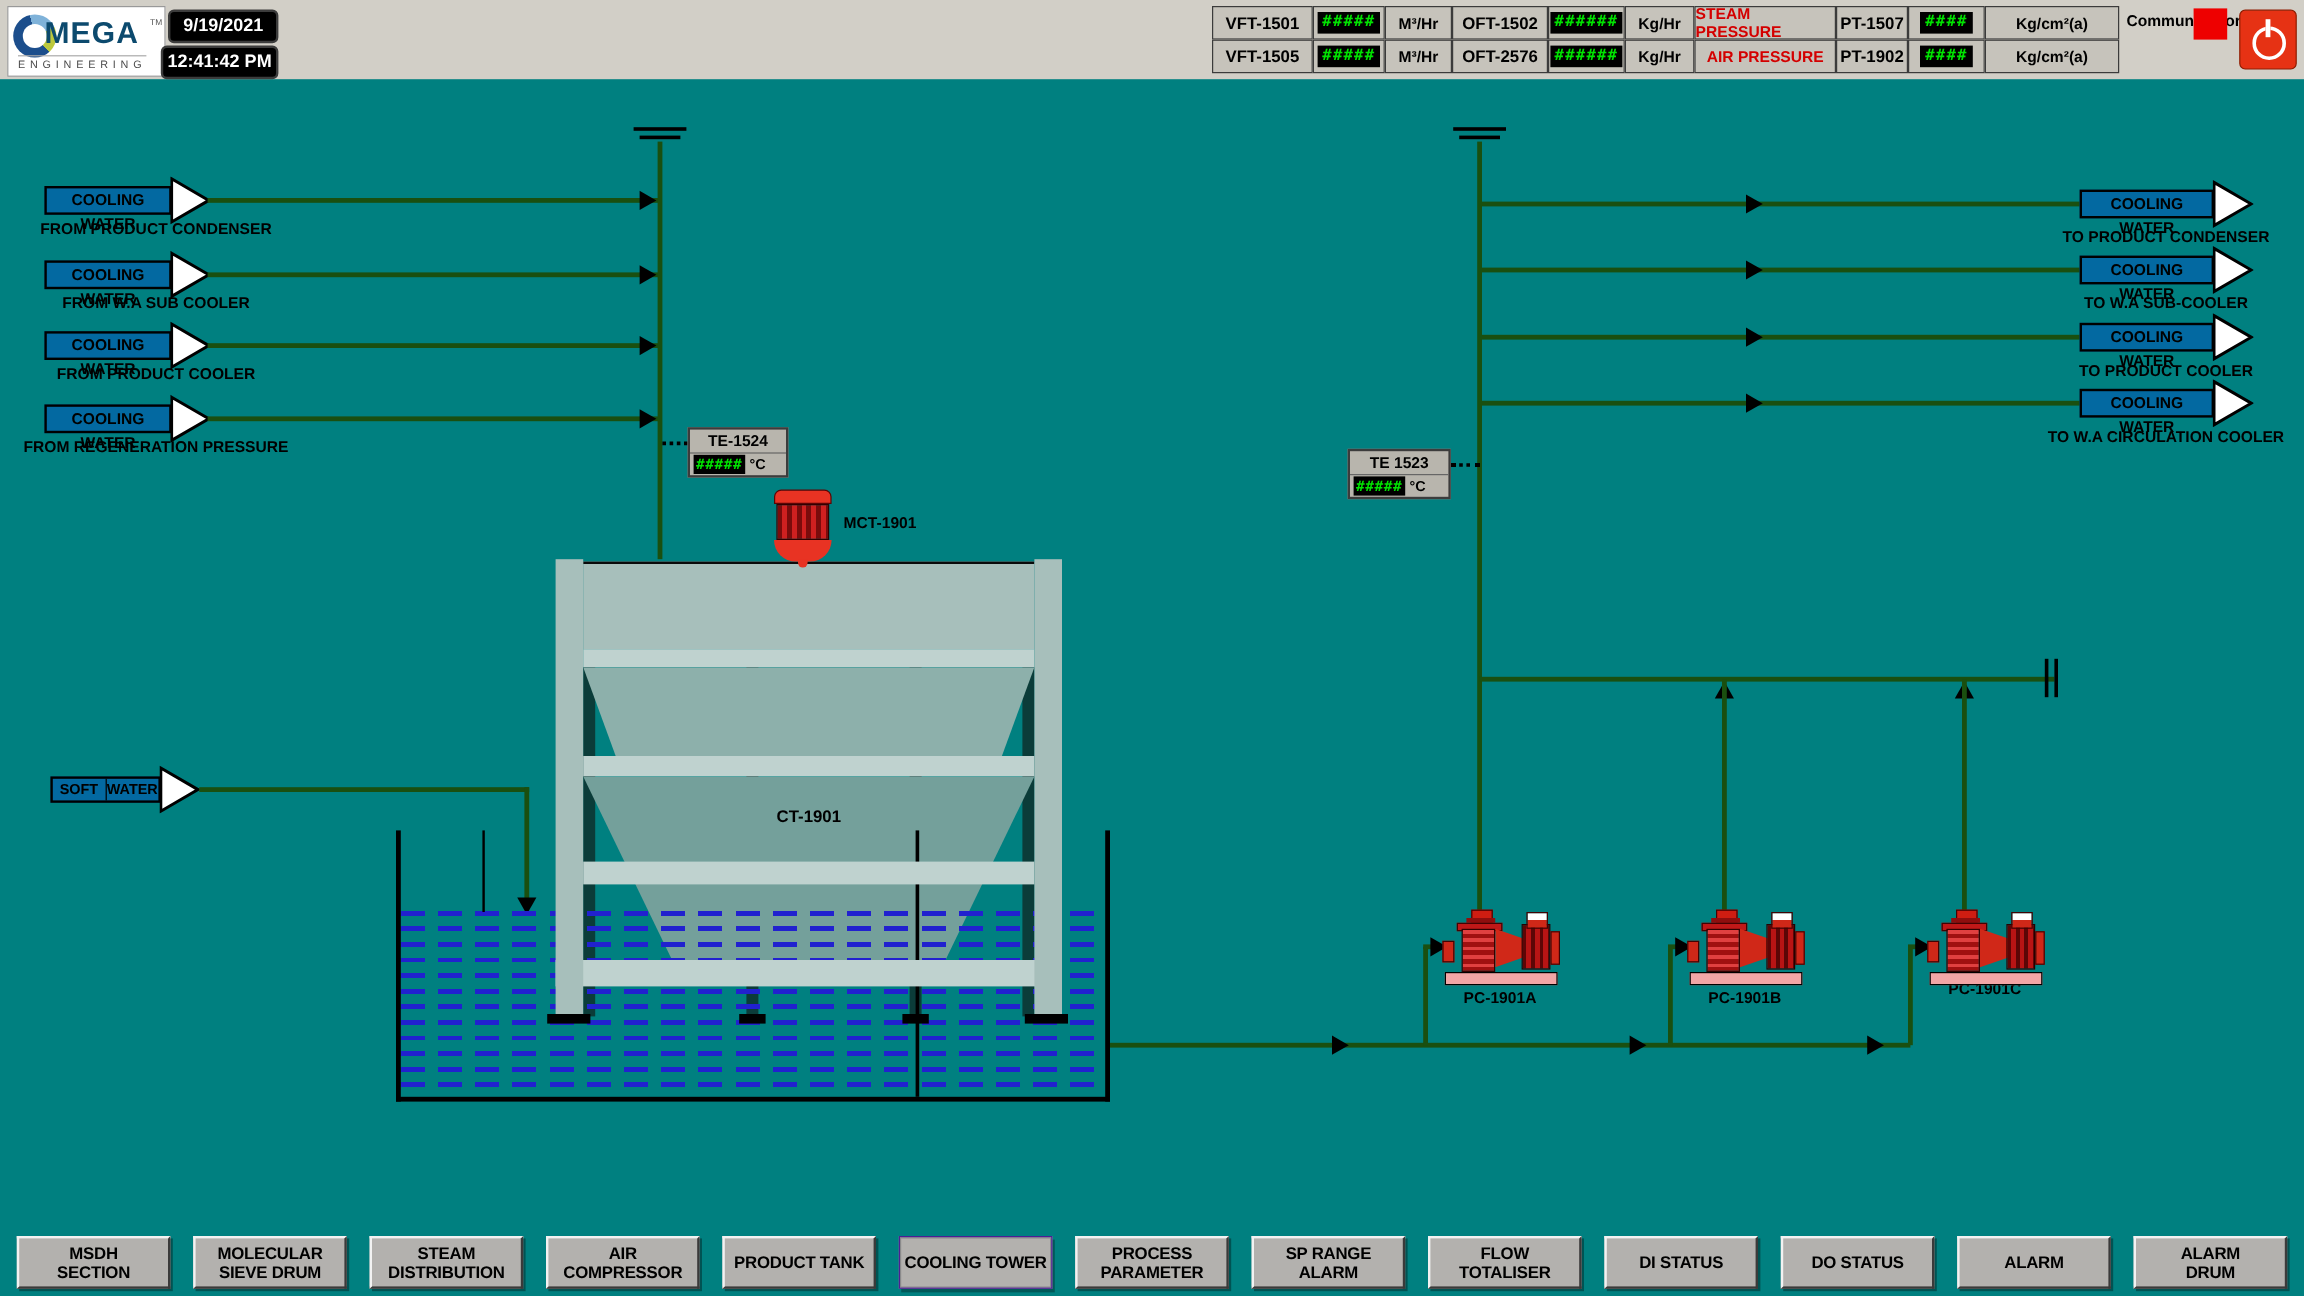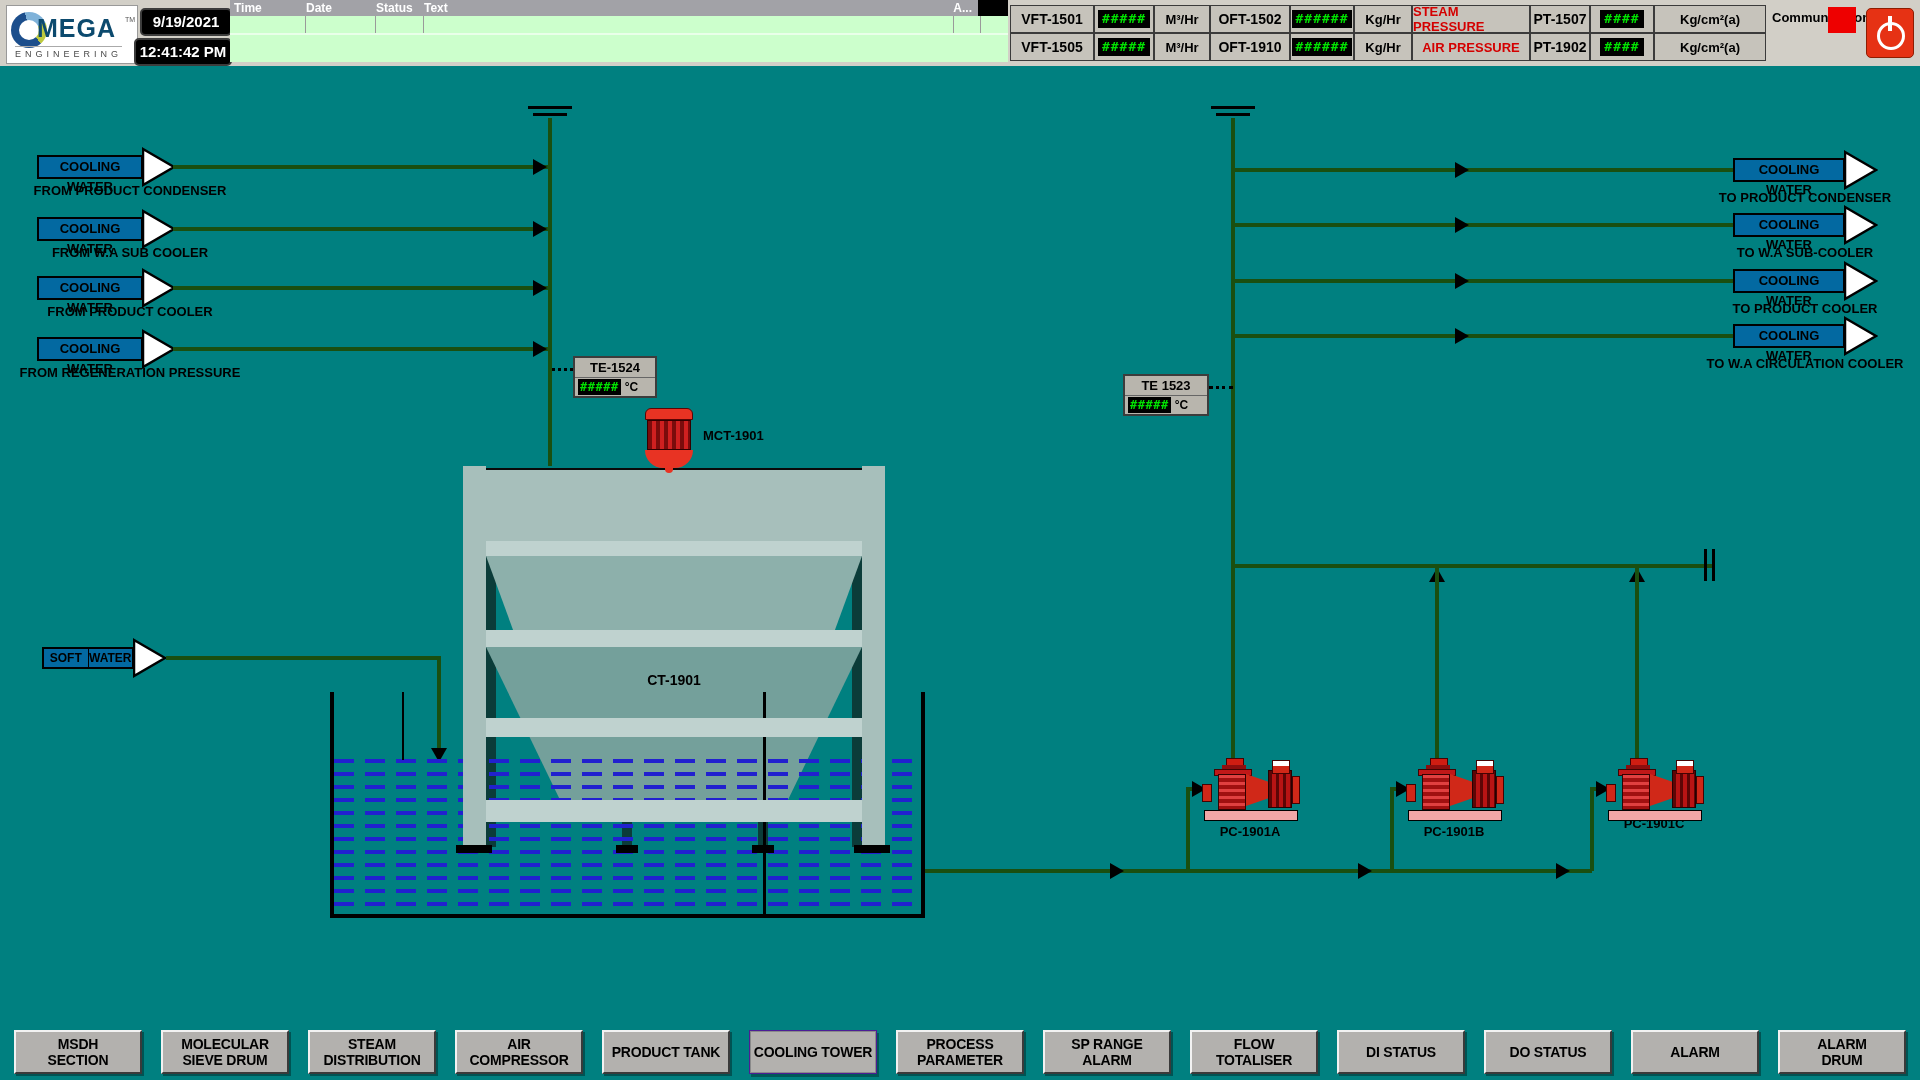--- a/index.html
+++ b/index.html
@@ -112,38 +112,20 @@
   <div id="topbar">
     <div id="logo">
       <span class="swirl"></span>
       <span class="logo-word">MEGA</span>
       <span class="logo-tm">TM</span>
       <span class="logo-sub">ENGINEERING</span>
     </div>
     <div class="clockbox" style="left:140px;top:8px;width:88px;">9/19/2021</div>
     <div class="clockbox" style="left:134px;top:38px;width:94px;">12:41:42 PM</div>
 
-    <div id="alarm">
-      <div id="alarm-head">
-        <span class="acol" style="left:4px;">Time</span>
-        <span class="acol" style="left:76px;">Date</span>
-        <span class="acol" style="left:146px;">Status</span>
-        <span class="acol" style="left:194px;">Text</span>
-        <span class="acol" style="right:36px;">A...</span>
-        <div id="alarm-btn"></div>
-      </div>
-      <div id="alarm-body">
-        <div class="adiv" style="left:75px;top:0;height:17px;"></div>
-        <div class="adiv" style="left:145px;top:0;height:17px;"></div>
-        <div class="adiv" style="left:193px;top:0;height:17px;"></div>
-        <div class="adiv" style="left:723px;top:0;height:17px;"></div>
-        <div class="adiv" style="left:750px;top:0;height:17px;"></div>
-        <div class="arowsep" style="top:17px;"></div>
-      </div>
-    </div>
 
     <div id="insttable">
       <div class="cell">VFT-1501</div>
       <div class="cell">
           <span class="lcd">#####</span>
         </div>
       <div class="cell unit">M³/Hr</div>
       <div class="cell">OFT-1502</div>
       <div class="cell">
           <span class="lcd">######</span>
@@ -154,21 +136,21 @@
       <div class="cell">
           <span class="lcd">####</span>
         </div>
       <div class="cell unit">Kg/cm²(a)</div>
 
       <div class="cell">VFT-1505</div>
       <div class="cell">
           <span class="lcd">#####</span>
         </div>
       <div class="cell unit">M³/Hr</div>
-      <div class="cell">OFT-1910</div>
+      <div class="cell">OFT-2576</div>
       <div class="cell">
           <span class="lcd">######</span>
         </div>
       <div class="cell unit">Kg/Hr</div>
       <div class="cell grp">AIR PRESSURE</div>
       <div class="cell">PT-1902</div>
       <div class="cell">
           <span class="lcd">####</span>
         </div>
       <div class="cell unit">Kg/cm²(a)</div>

